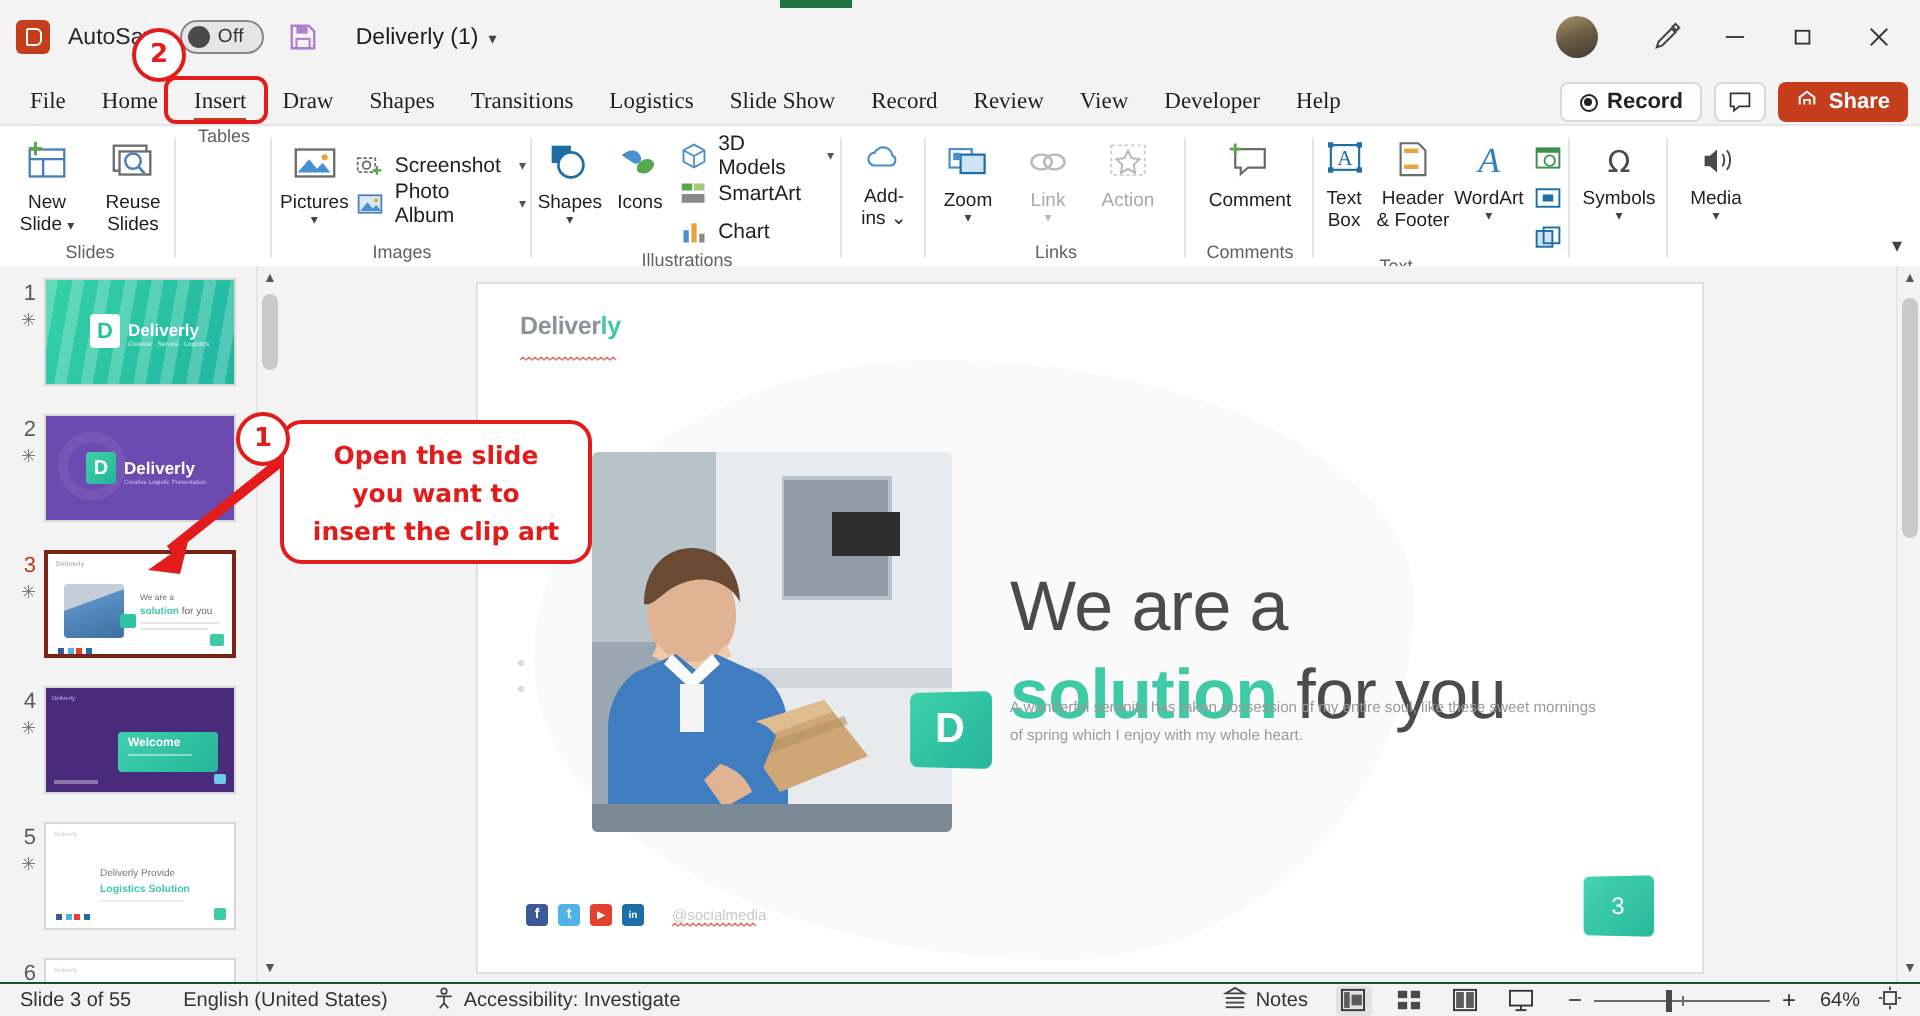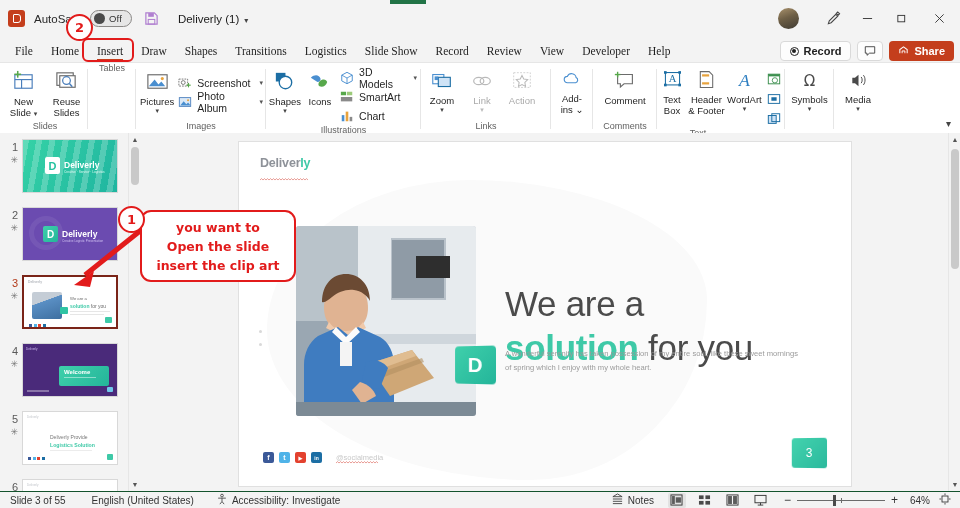--- a/index.html
+++ b/index.html
@@ -369,20 +369,35 @@
                   <rect x="11" y="9" width="3" height="5" fill="#8a8a8a"></rect>
                 </svg>
             </span>
             <span>Chart</span>
           </div>
         </div>
       </div>
       <div class="grp-label">Illustrations</div>
     </div>
 
+    <div class="grp" style="width:42px">
+      <div class="grp-body" style="justify-content:center">
+        <div class="bigbtn" style="width:40px">
+          <span class="ico">
+            <svg width="22" height="22" viewBox="0 0 24 24">
+                <path d="M7 15a3.5 3.5 0 010-7 5 5 0 019.5 1.4A3 3 0 0116 15z" fill="none" stroke="#4a8fd0" stroke-width="1.2"></path>
+              </svg>
+          </span>
+          <span class="lbl">Add-</span>
+          <span class="lbl" style="margin-top:0">ins ⌄</span>
+        </div>
+      </div>
+      <div class="grp-label"></div>
+    </div>
+
     <div class="grp" style="width:130px">
       <div class="grp-body">
         <div class="bigbtn" style="width:42px">
           <span class="ico">
             <svg width="24" height="24" viewBox="0 0 26 26">
                 <rect x="3" y="6" width="12" height="10" fill="none" stroke="#4a8fd0" stroke-width="1.2"></rect>
                 <rect x="9" y="9" width="13" height="10" fill="#cfe3f6" stroke="#1c6ea4" stroke-width="1.2"></rect>
                 <rect x="5" y="8" width="4" height="4" fill="#4a8fd0"></rect>
               </svg>
           </span>
@@ -403,35 +418,20 @@
           <span class="ico">
             <svg width="24" height="24" viewBox="0 0 26 26">
                 <rect x="4" y="4" width="18" height="16" fill="none" stroke="#cfcfcf" stroke-width="1" stroke-dasharray="2 1.5"></rect>
                 <path d="M13 7l1.9 3.9 4.3.6-3.1 3 .7 4.3-3.8-2-3.8 2 .7-4.3-3.1-3 4.3-.6z" fill="none" stroke="#b9b9b9" stroke-width="1.1"></path>
               </svg>
           </span>
           <span class="lbl" style="color:#aaa">Action</span>
         </div>
       </div>
       <div class="grp-label">Links</div>
-    </div>
-
-    <div class="grp" style="width:42px">
-      <div class="grp-body" style="justify-content:center">
-        <div class="bigbtn" style="width:40px">
-          <span class="ico">
-            <svg width="22" height="22" viewBox="0 0 24 24">
-                <path d="M7 15a3.5 3.5 0 010-7 5 5 0 019.5 1.4A3 3 0 0116 15z" fill="none" stroke="#4a8fd0" stroke-width="1.2"></path>
-              </svg>
-          </span>
-          <span class="lbl">Add-</span>
-          <span class="lbl" style="margin-top:0">ins ⌄</span>
-        </div>
-      </div>
-      <div class="grp-label"></div>
     </div>
 
     <div class="grp" style="width:64px">
       <div class="grp-body" style="justify-content:center">
         <div class="bigbtn" style="width:62px">
           <span class="ico">
             <svg width="24" height="24" viewBox="0 0 26 26">
                 <path d="M5 6h16v10h-9l-4 3.5V16H5z" fill="none" stroke="#6b6b6b" stroke-width="1.2"></path>
                 <line x1="5" y1="3" x2="5" y2="9" stroke="#57a84b" stroke-width="1.5"></line>
                 <line x1="2" y1="6" x2="8" y2="6" stroke="#57a84b" stroke-width="1.5"></line>
@@ -807,22 +807,22 @@
 
 <div class="anno" style="position:absolute;inset:0;pointer-events:none">
 
   <svg style="position:absolute;left:60px;top:195px" width="110" height="110" viewBox="0 0 110 110">
     <line x1="100" y1="20" x2="25" y2="80" stroke="#e21b1b" stroke-width="5"></line>
     <polygon points="14,90 34,76 30,92" fill="#e21b1b"></polygon>
   </svg>
 
   <div class="callout">
     <div>
+      <div>Open the slide</div>
       <div>you want to</div>
-      <div>Open the slide</div>
       <div>insert the clip art</div>
     </div>
   </div>
   <div class="badge-circle" style="left:118px; top:206px">1</div>
 
   <div class="pill-insert"></div>
   <div class="badge-circle" style="left:66px; top:14px">2</div>
 </div>
 
 </body></html>

